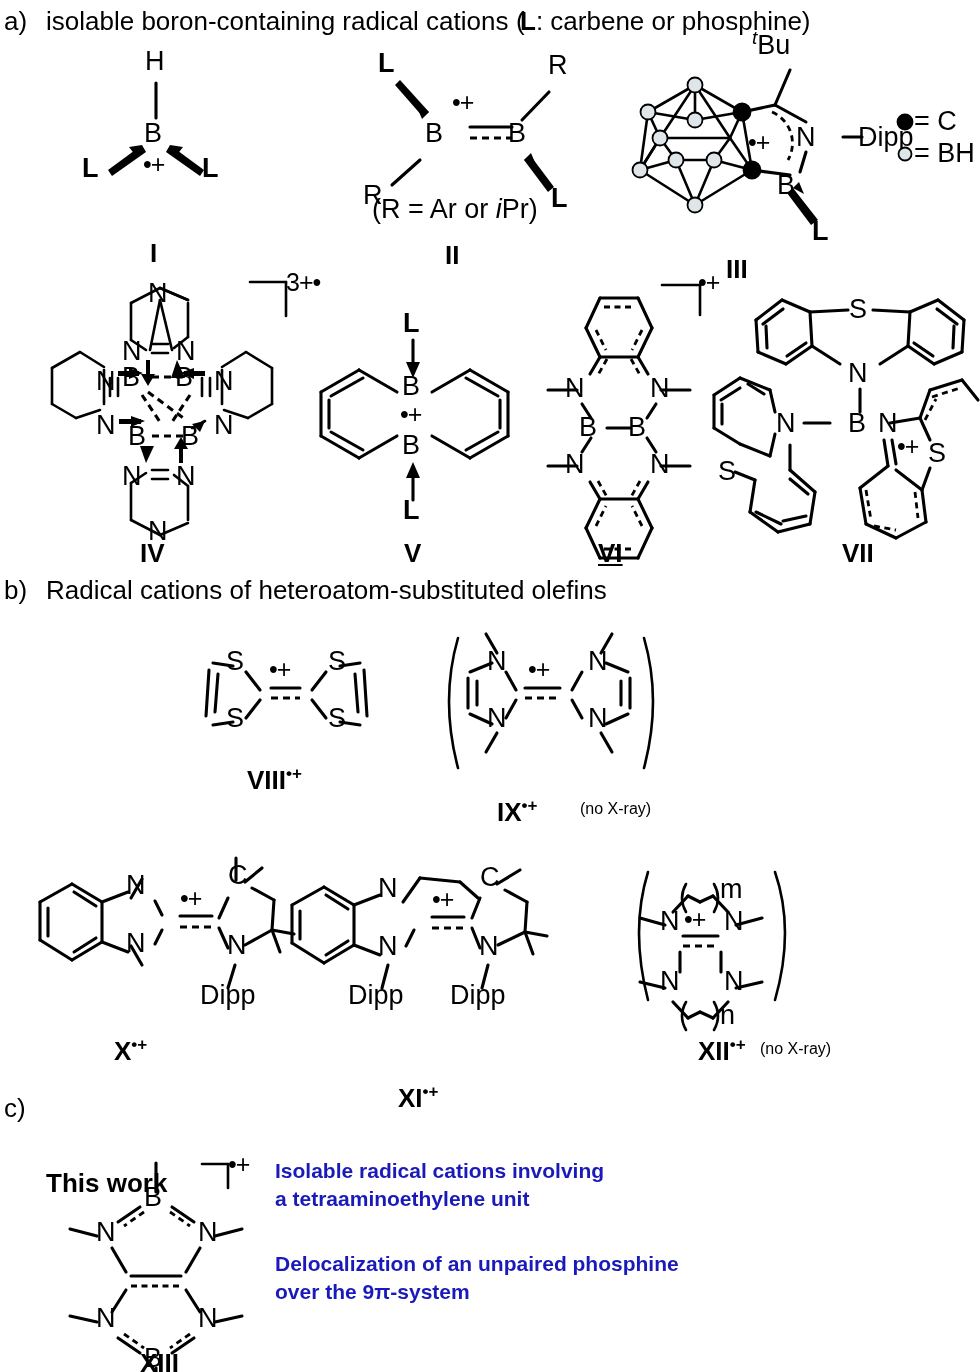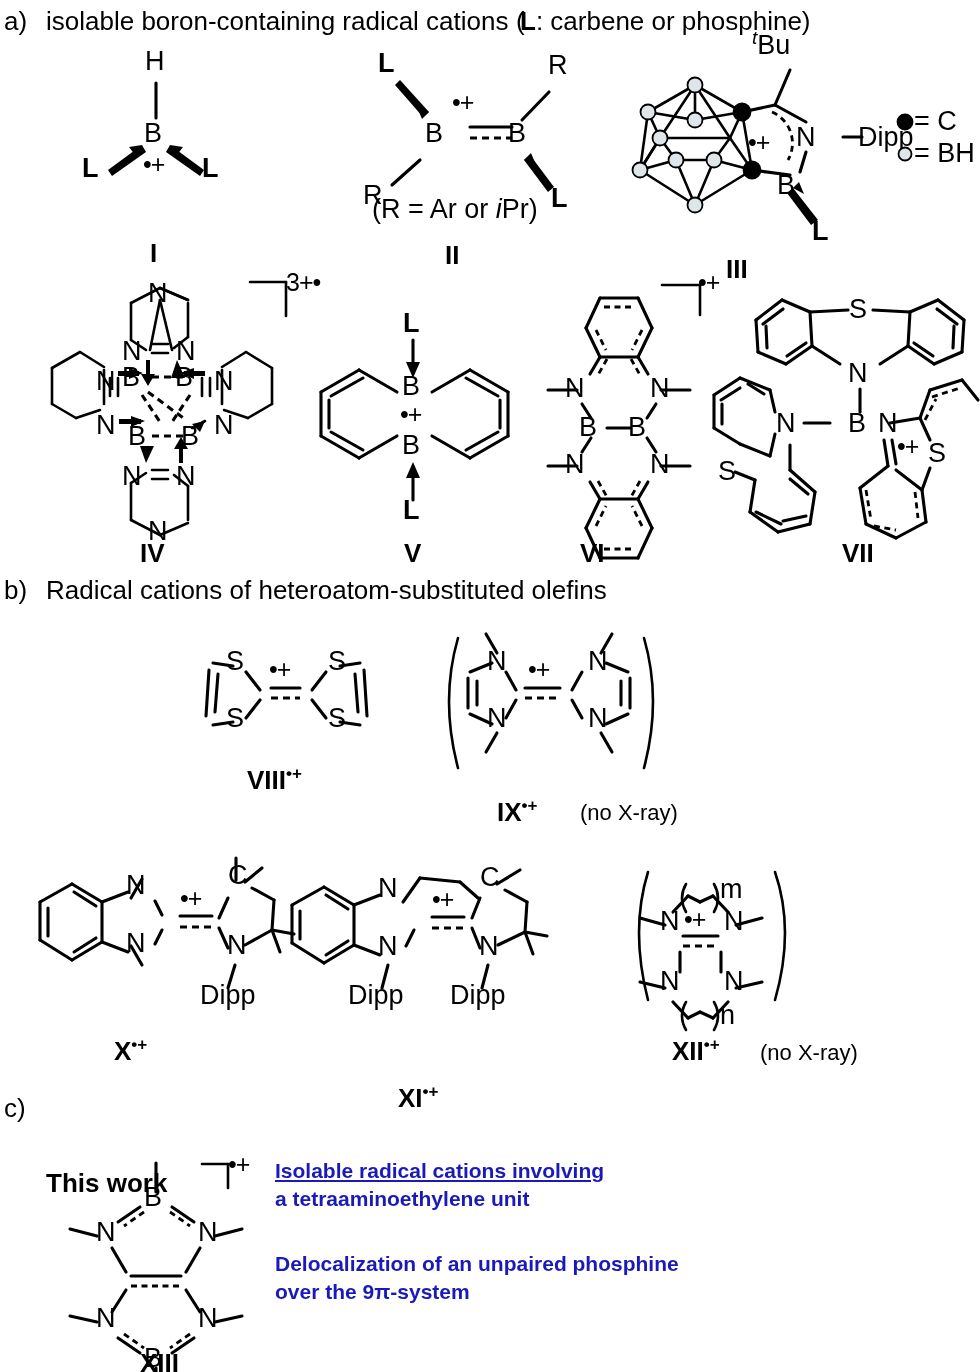--- a/index.html
+++ b/index.html
@@ -4,21 +4,21 @@
 <style>
   html,body{margin:0;padding:0;background:#fff;}
   body{width:980px;height:1372px;position:relative;
        font-family:"Liberation Sans",sans-serif;color:#000;overflow:hidden;}
   .abs{position:absolute;}
   .hdr{font-size:26px;font-weight:400;white-space:nowrap;}
   .hdr-b{font-weight:bold;}
   .lbl{font-size:26px;font-weight:bold;white-space:nowrap;}
   .atom{font-size:27px;font-weight:400;white-space:nowrap;line-height:1;}
   .atom-b{font-size:27px;font-weight:bold;white-space:nowrap;line-height:1;}
-  .small{font-size:22px;white-space:nowrap;}
+  .small{font-size:16px;white-space:nowrap;}
   .sup{font-size:17px;vertical-align:super;}
   .ital{font-style:italic;}
   .blue{color:#1a1aba;font-weight:bold;font-size:21px;line-height:1.32;white-space:nowrap;}
   svg{position:absolute;overflow:visible;}
   .l{stroke:#000;stroke-width:3.1;fill:none;stroke-linecap:round;}
   .l2{stroke:#000;stroke-width:2.6;fill:none;stroke-linecap:round;}
   .dash{stroke:#000;stroke-width:3.1;fill:none;stroke-linecap:butt;stroke-dasharray:7 5;}
   .dash2{stroke:#000;stroke-width:2.8;fill:none;stroke-linecap:butt;stroke-dasharray:6 4.5;}
   .fillb{fill:#000;}
   .ob{fill:#dfe6ea;stroke:#000;stroke-width:1.8;}
@@ -286,21 +286,21 @@
   <line class="dash2" x1="596" y1="526" x2="606" y2="506"></line>
   <line class="dash2" x1="642" y1="526" x2="632" y2="506"></line>
 </svg>
 <div class="abs atom" style="left:565px;top:375px;">N</div>
 <div class="abs atom" style="left:650px;top:375px;">N</div>
 <div class="abs atom" style="left:579px;top:414px;">B</div>
 <div class="abs atom" style="left:628px;top:414px;">B</div>
 <div class="abs atom" style="left:565px;top:451px;">N</div>
 <div class="abs atom" style="left:650px;top:451px;">N</div>
 <div class="abs rc" style="left:698px;top:268px;">•+</div>
-<div class="abs lbl" style="left:580px;top:538px;">VI</div>
+<div class="abs lbl" style="left:598px;top:538px;text-decoration:underline;">VI</div>
 
 <svg class="abs" style="left:0;top:0;width:980px;height:1372px;">
 
   <line class="l" x1="848" y1="310" x2="810" y2="312"></line>
   <line class="l" x1="873" y1="310" x2="910" y2="312"></line>
   <line class="l" x1="810" y1="312" x2="782" y2="300"></line>
   <line class="l" x1="782" y1="300" x2="756" y2="320"></line>
   <line class="l" x1="756" y1="320" x2="758" y2="352"></line>
   <line class="l" x1="758" y1="352" x2="786" y2="364"></line>
   <line class="l" x1="786" y1="364" x2="812" y2="346"></line>
@@ -528,21 +528,21 @@
   <path class="l2" d="M686,1030 Q678,1016 686,1002"></path>
   <path class="l2" d="M714,1030 Q722,1016 714,1002"></path>
 </svg>
 <div class="abs atom" style="left:660px;top:908px;">N</div>
 <div class="abs atom" style="left:724px;top:908px;">N</div>
 <div class="abs atom" style="left:660px;top:968px;">N</div>
 <div class="abs atom" style="left:724px;top:968px;">N</div>
 <div class="abs rc" style="left:684px;top:905px;">•+</div>
 <div class="abs atom" style="left:720px;top:876px;">m</div>
 <div class="abs atom" style="left:720px;top:1002px;">n</div>
-<div class="abs lbl" style="left:672px;top:1035px;"><span>XII</span><span class="sup">•+</span></div>
+<div class="abs lbl" style="left:698px;top:1035px;"><span>XII</span><span class="sup">•+</span></div>
 <div class="abs small" style="left:760px;top:1040px;">(no X-ray)</div>
 
 <div class="abs hdr" style="left:4px;top:1093px;">c)</div>
 <div class="abs hdr hdr-b" style="left:46px;top:1124px;margin-top:44px;">This work</div>
 
 <svg class="abs" style="left:0;top:0;width:980px;height:1372px;">
   <line class="l2" x1="202" y1="1164" x2="228" y2="1164"></line>
   <line class="l2" x1="228" y1="1164" x2="228" y2="1188"></line>
   <line class="l" x1="156" y1="1163" x2="156" y2="1192"></line>
   <line class="dash2" x1="144" y1="1212" x2="124" y2="1226"></line>
@@ -569,16 +569,16 @@
 <div class="abs atom" style="left:96px;top:1219px;">N</div>
 <div class="abs atom" style="left:198px;top:1219px;">N</div>
 <div class="abs atom" style="left:96px;top:1305px;">N</div>
 <div class="abs atom" style="left:198px;top:1305px;">N</div>
 <div class="abs atom" style="left:144px;top:1345px;">B</div>
 <div class="abs rc" style="left:228px;top:1150px;">•+</div>
 <div class="abs lbl" style="left:136px;top:1345px;opacity:0;"></div>
 
 <div class="abs lbl" style="left:140px;top:1348px;">XIII</div>
 
-<div class="abs blue" style="left:275px;top:1157px;text-decoration:underline;">Isolable radical cations involving</div>
+<div class="abs blue" style="left:275px;top:1157px;">Isolable radical cations involving</div>
 <div class="abs blue" style="left:275px;top:1185px;">a tetraaminoethylene unit</div>
 <div class="abs blue" style="left:275px;top:1250px;">Delocalization of an unpaired phosphine</div>
 <div class="abs blue" style="left:275px;top:1278px;">over the 9π-system</div>
 
 </body></html>

